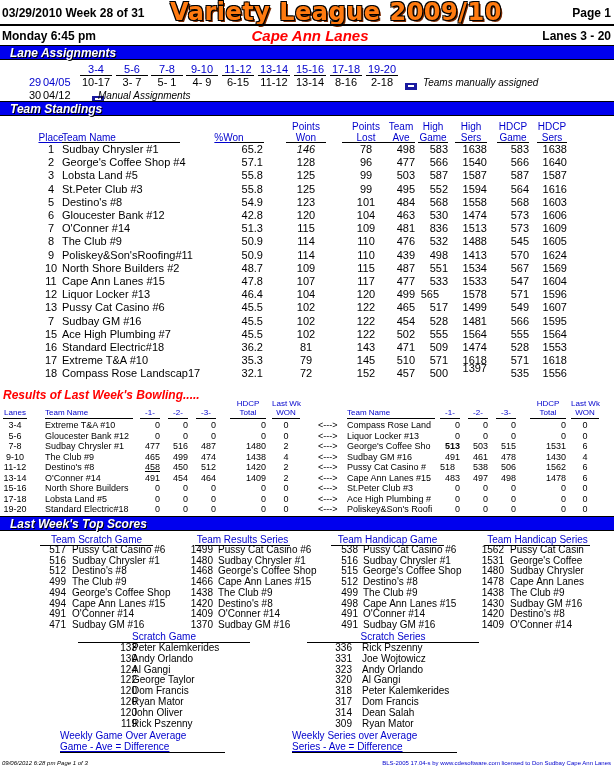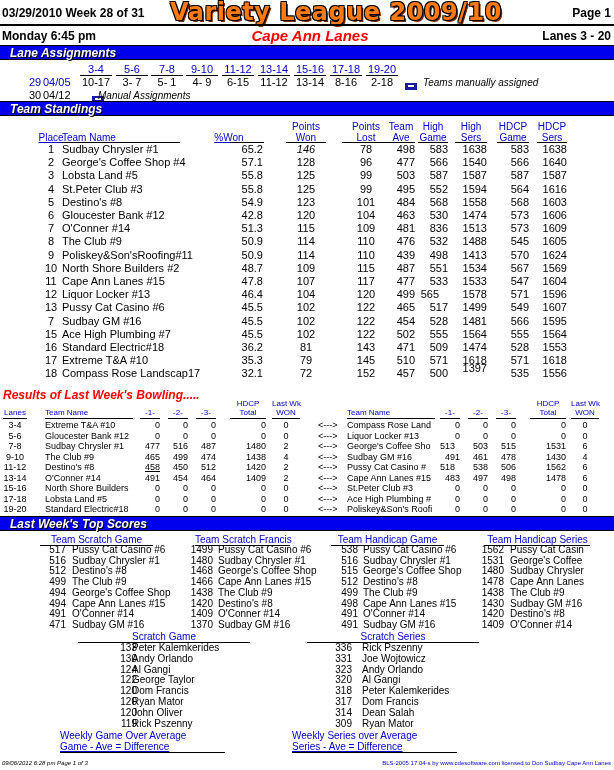--- a/index.html
+++ b/index.html
@@ -338,21 +338,21 @@
     <div class="abs res-r" style="left:571px; top:430.5px; width:28px; text-align:center;">0</div>
     <div class="abs res-r" style="left:3px; top:441px; width:24px; text-align:center;">7-8</div>
     <div class="abs res-r" style="left:45px; top:441px; width:86px; text-align:left;">Sudbay Chrysler #1</div>
     <div class="abs res-r" style="left:140px; top:441px; width:20px; text-align:right;">477</div>
     <div class="abs res-r" style="left:168px; top:441px; width:20px; text-align:right;">516</div>
     <div class="abs res-r" style="left:196px; top:441px; width:20px; text-align:right;">487</div>
     <div class="abs res-r" style="left:230px; top:441px; width:36px; text-align:right;">1480</div>
     <div class="abs res-r" style="left:272px; top:441px; width:28px; text-align:center;">2</div>
     <div class="abs res-r" style="left:318px; top:441px;">&lt;---&gt;</div>
     <div class="abs res-r" style="left:347px; top:441px; width:88px; text-align:left;">George's Coffee Sho</div>
-    <div class="abs res-r" style="left:440px; top:441px; width:20px; text-align:left;">513</div>
+    <div class="abs res-r" style="left:440px; top:441px; width:20px; text-align:right;font-weight:bold;">513</div>
     <div class="abs res-r" style="left:468px; top:441px; width:20px; text-align:right;">503</div>
     <div class="abs res-r" style="left:496px; top:441px; width:20px; text-align:right;">515</div>
     <div class="abs res-r" style="left:530px; top:441px; width:36px; text-align:right;">1531</div>
     <div class="abs res-r" style="left:571px; top:441px; width:28px; text-align:center;">6</div>
     <div class="abs res-r" style="left:3px; top:451.5px; width:24px; text-align:center;">9-10</div>
     <div class="abs res-r" style="left:45px; top:451.5px; width:86px; text-align:left;">The Club #9</div>
     <div class="abs res-r" style="left:140px; top:451.5px; width:20px; text-align:right;">465</div>
     <div class="abs res-r" style="left:168px; top:451.5px; width:20px; text-align:right;">499</div>
     <div class="abs res-r" style="left:196px; top:451.5px; width:20px; text-align:right;">474</div>
     <div class="abs res-r" style="left:230px; top:451.5px; width:36px; text-align:right;">1438</div>
@@ -450,21 +450,21 @@
     <div class="abs ts-r" style="left:44px; top:577.1px; width:22px; text-align:right;">499</div>
     <div class="abs ts-r" style="left:72px; top:577.1px;">The Club #9</div>
     <div class="abs ts-r" style="left:44px; top:587.8px; width:22px; text-align:right;">494</div>
     <div class="abs ts-r" style="left:72px; top:587.8px;">George's Coffee Shop</div>
     <div class="abs ts-r" style="left:44px; top:598.5px; width:22px; text-align:right;">494</div>
     <div class="abs ts-r" style="left:72px; top:598.5px;">Cape Ann Lanes #15</div>
     <div class="abs ts-r" style="left:44px; top:609.2px; width:22px; text-align:right;">491</div>
     <div class="abs ts-r" style="left:72px; top:609.2px;">O'Conner #14</div>
     <div class="abs ts-r" style="left:44px; top:619.9px; width:22px; text-align:right;">471</div>
     <div class="abs ts-r" style="left:72px; top:619.9px;">Sudbay GM #16</div>
-    <div class="abs ts-h" style="left:195px; top:534px; width:95px;">Team Scratch Francis</div>
+    <div class="abs ts-h" style="left:195px; top:534px; width:95px;">Team Results Series</div>
     <div class="abs ts-r" style="left:190px; top:545px; width:23px; text-align:right;">1499</div>
     <div class="abs ts-r" style="left:218px; top:545px;">Pussy Cat Casino #6</div>
     <div class="abs ts-r" style="left:190px; top:555.7px; width:23px; text-align:right;">1480</div>
     <div class="abs ts-r" style="left:218px; top:555.7px;">Sudbay Chrysler #1</div>
     <div class="abs ts-r" style="left:190px; top:566.4px; width:23px; text-align:right;">1468</div>
     <div class="abs ts-r" style="left:218px; top:566.4px;">George's Coffee Shop</div>
     <div class="abs ts-r" style="left:190px; top:577.1px; width:23px; text-align:right;">1466</div>
     <div class="abs ts-r" style="left:218px; top:577.1px;">Cape Ann Lanes #15</div>
     <div class="abs ts-r" style="left:190px; top:587.8px; width:23px; text-align:right;">1438</div>
     <div class="abs ts-r" style="left:218px; top:587.8px;">The Club #9</div>

